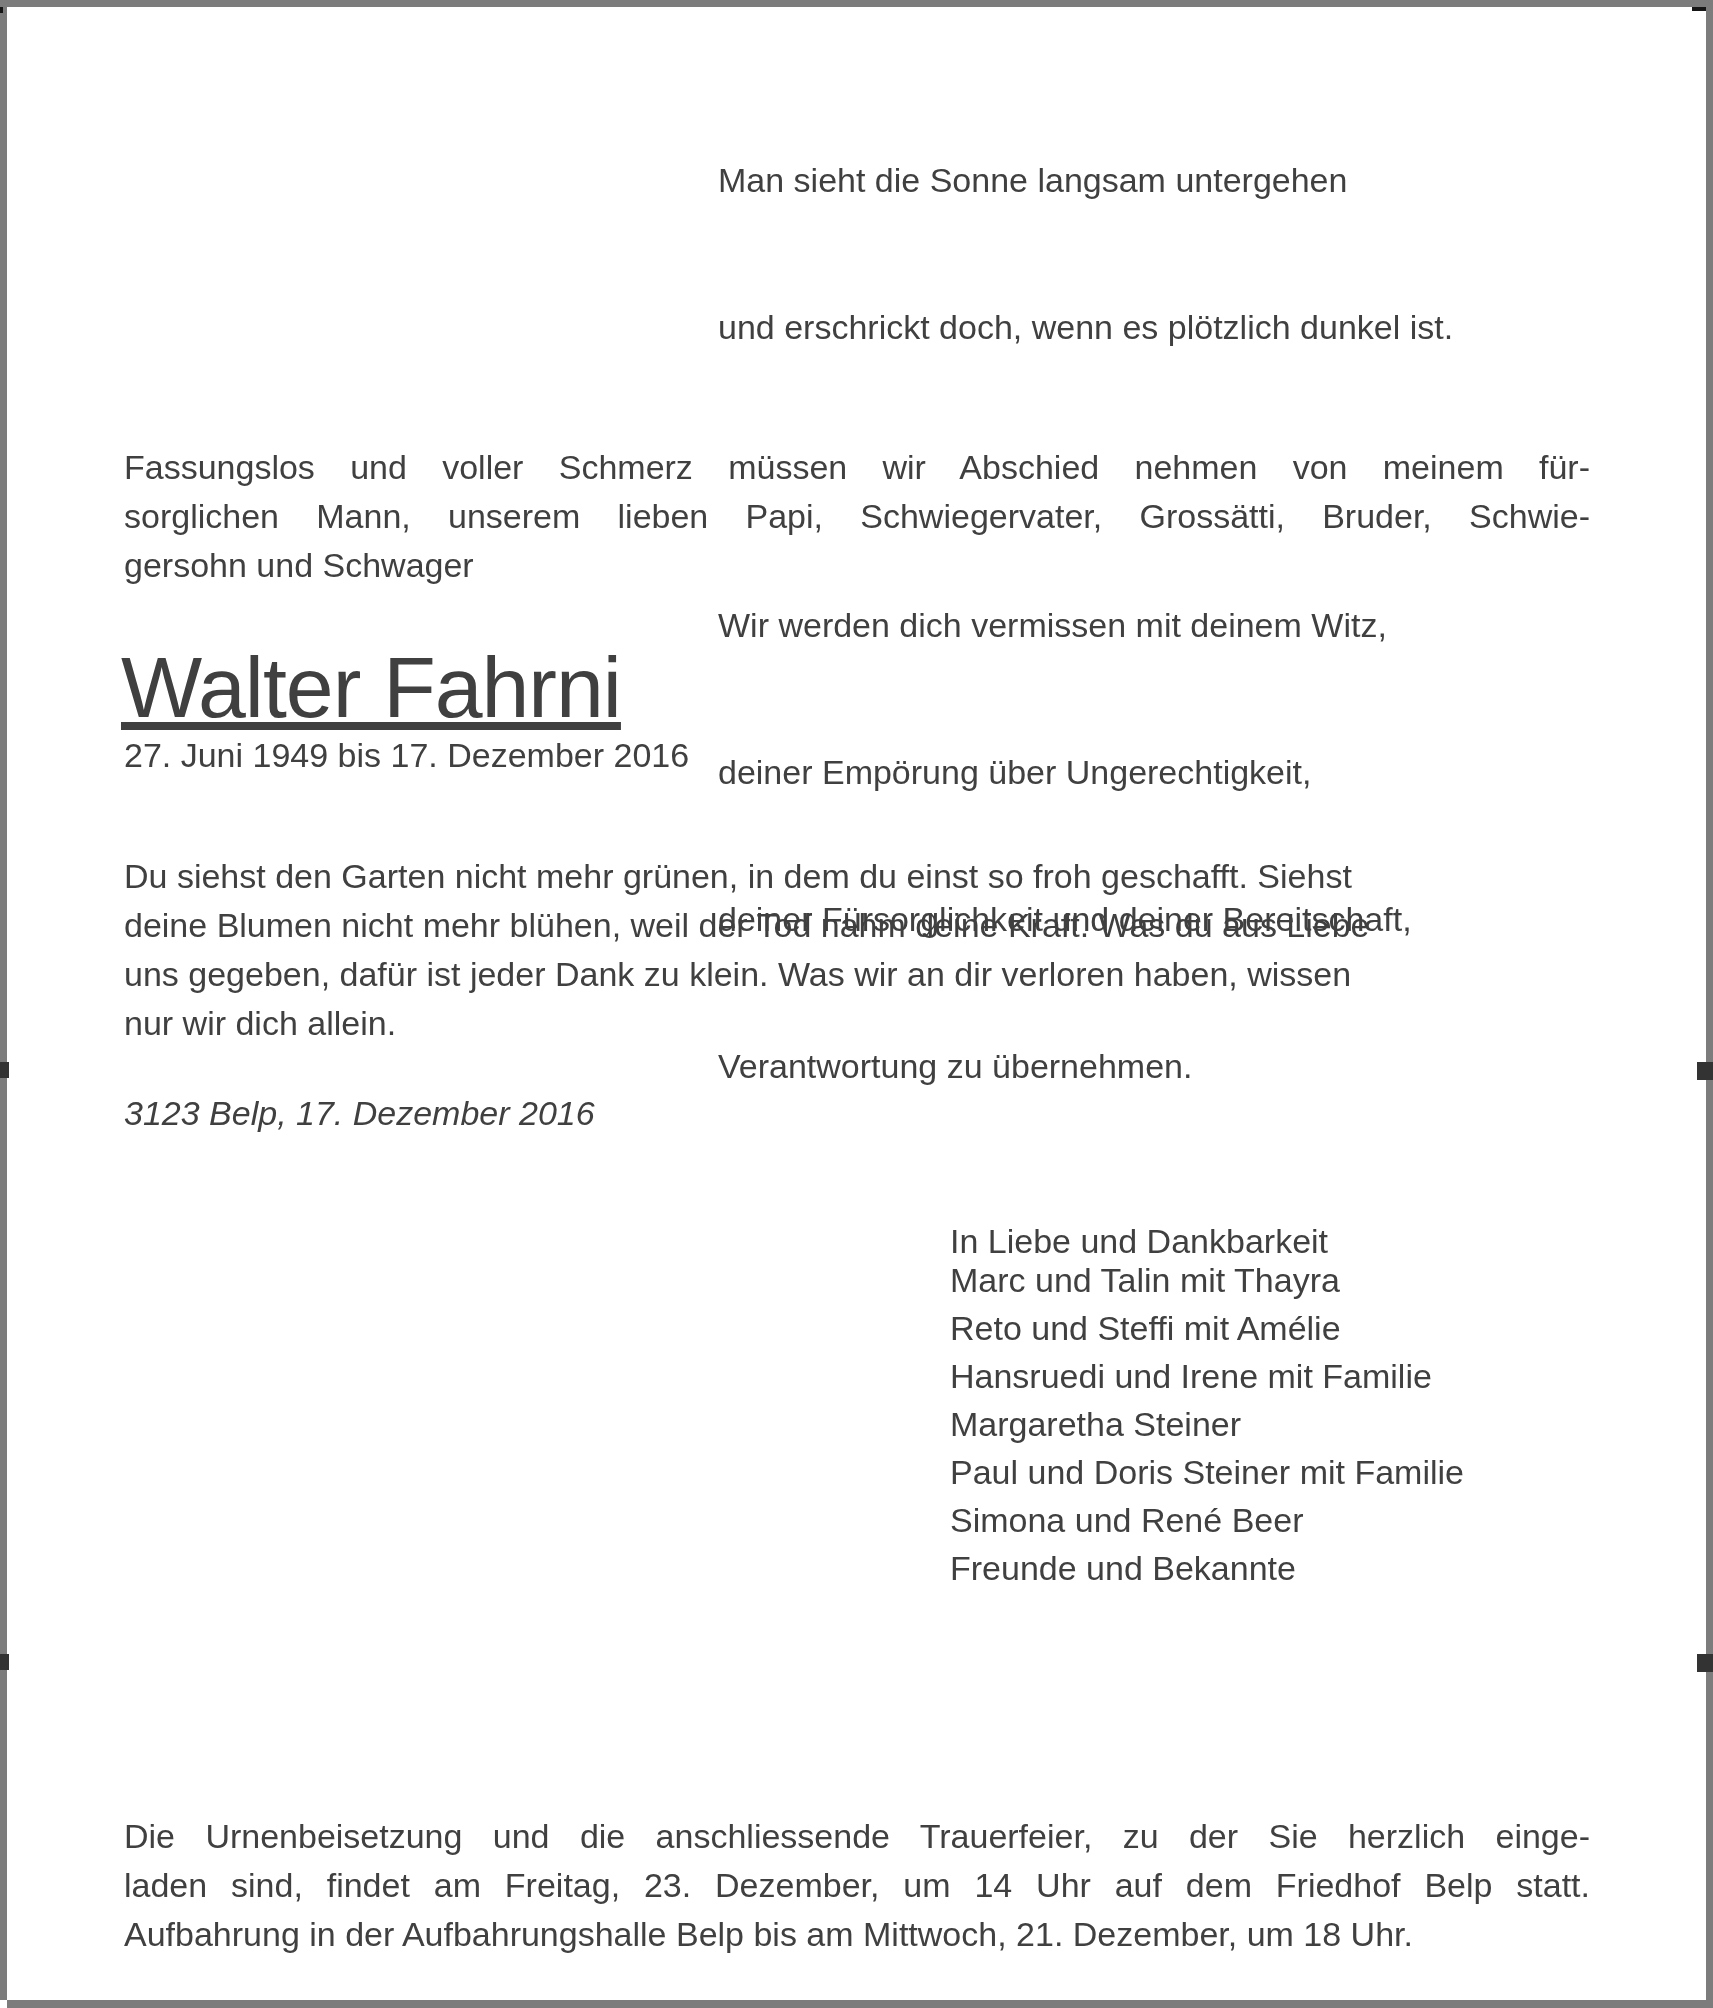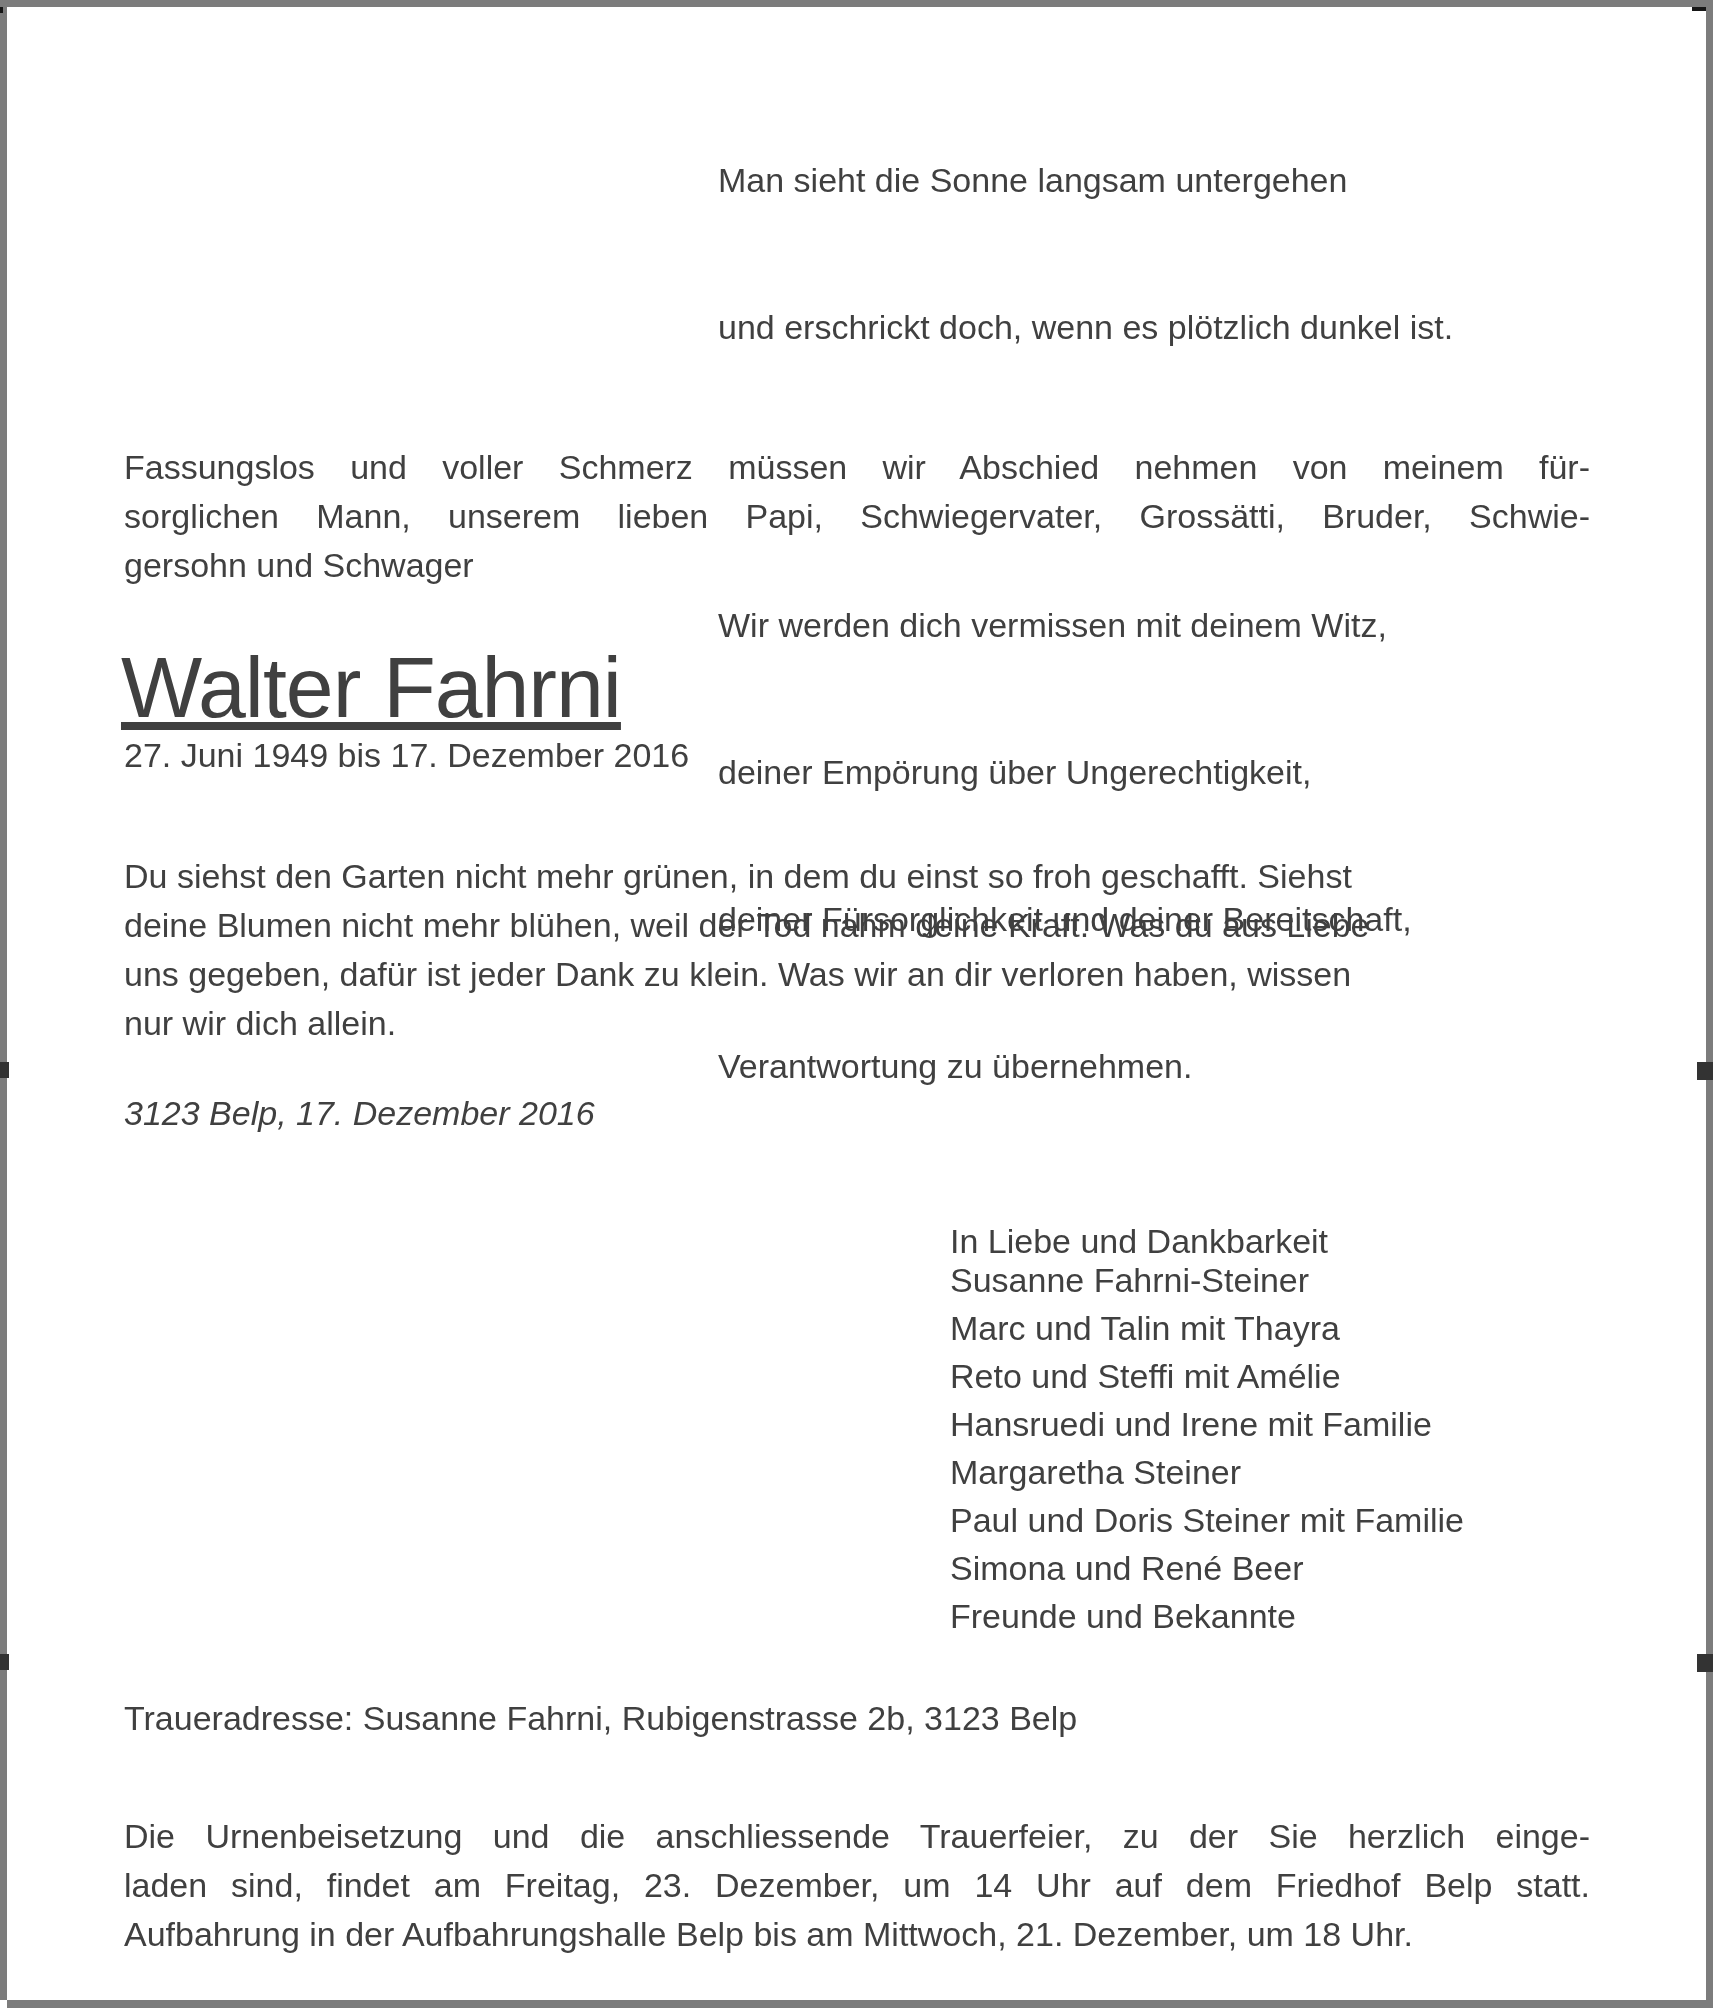--- a/index.html
+++ b/index.html
@@ -99,31 +99,29 @@
     <div class="line">Du siehst den Garten nicht mehr grünen, in dem du einst so froh geschafft. Siehst</div>
     <div class="line">deine Blumen nicht mehr blühen, weil der Tod nahm deine Kraft. Was du aus Liebe</div>
     <div class="line">uns gegeben, dafür ist jeder Dank zu klein. Was wir an dir verloren haben, wissen</div>
     <div class="line">nur wir dich allein.</div>
   </div>
 
   <div class="txt dateline">3123 Belp, 17. Dezember 2016</div>
 
   <div class="txt mourners-heading">In Liebe und Dankbarkeit</div>
   <div class="mourners">
-    <div>Susanne Fahrni-Steiner</div>
     <div>Marc und Talin mit Thayra</div>
     <div>Reto und Steffi mit Amélie</div>
     <div>Hansruedi und Irene mit Familie</div>
     <div>Margaretha Steiner</div>
     <div>Paul und Doris Steiner mit Familie</div>
     <div>Simona und René Beer</div>
     <div>Freunde und Bekannte</div>
   </div>
 
-  <div class="txt contact">Traueradresse: Susanne Fahrni, Rubigenstrasse 2b, 3123 Belp</div>
 
   <div class="block funeral">
     <div class="line jl">Die Urnenbeisetzung und die anschliessende Trauerfeier, zu der Sie herzlich einge-</div>
     <div class="line jl">laden sind, findet am Freitag, 23. Dezember, um 14 Uhr auf dem Friedhof Belp statt.</div>
     <div class="line">Aufbahrung in der Aufbahrungshalle Belp bis am Mittwoch, 21. Dezember, um 18 Uhr.</div>
   </div>
 
 </div>
 
 </body></html>

